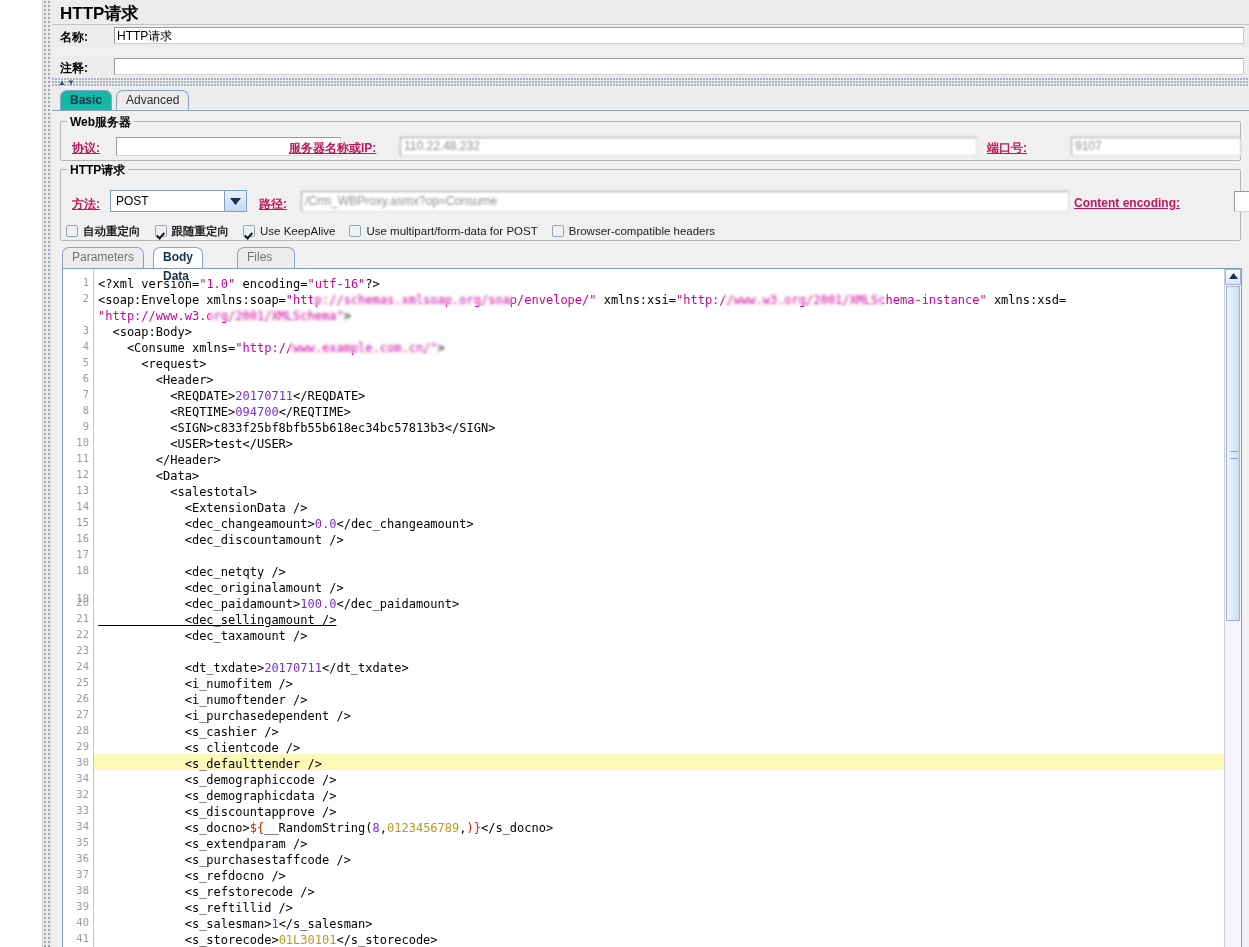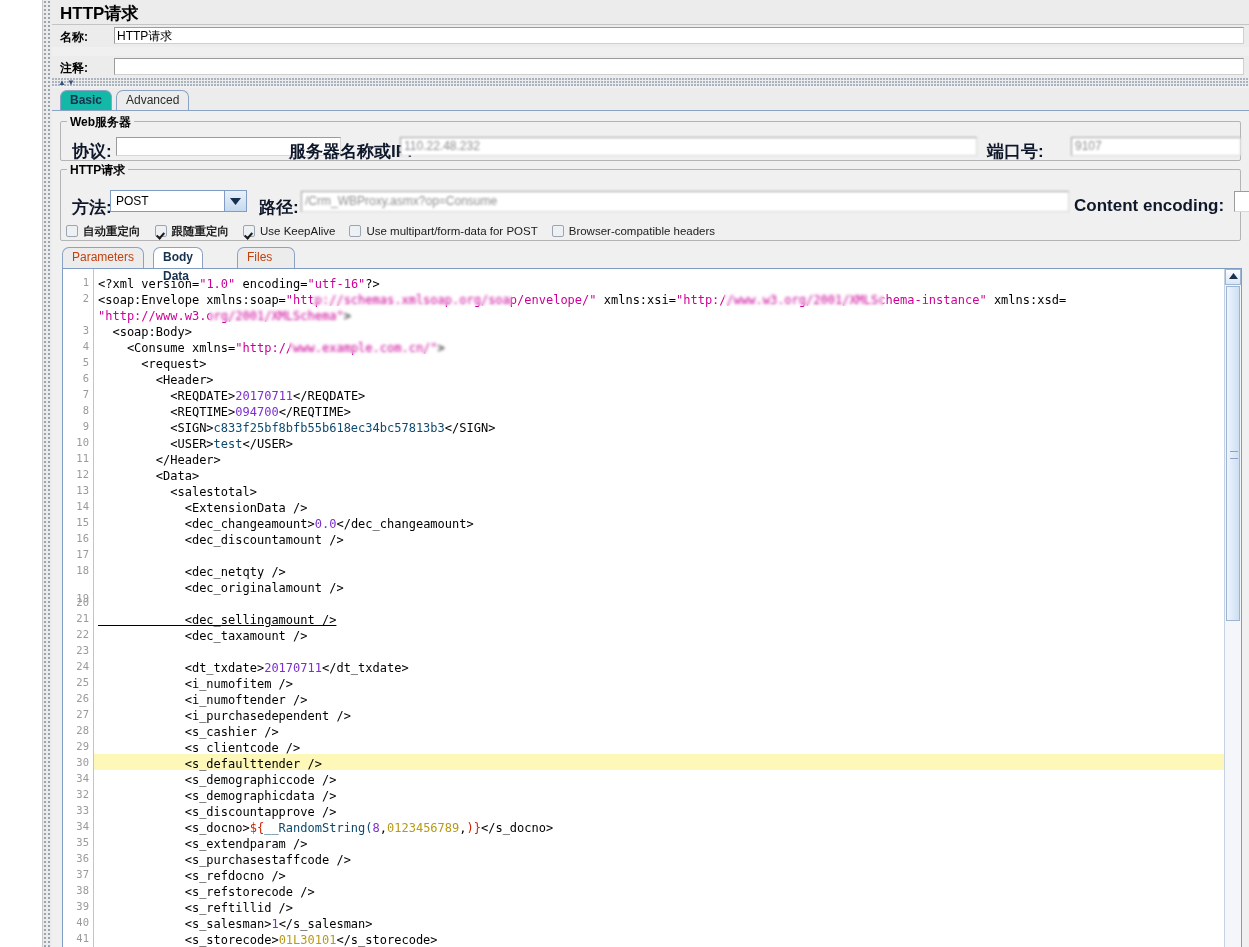--- a/index.html
+++ b/index.html
@@ -52,21 +52,21 @@
 
   
   .content{position:absolute;left:0;top:110px;width:1197px;height:837px;background:#f0f0f0;
     border-top:1px solid #8ba2c4;}
 
   
   .group{position:absolute;box-sizing:border-box;border:1px solid #b4b4b4;border-radius:2px;}
   .group-title{position:absolute;font-size:12px;font-weight:bold;background:#f0f0f0;
     padding:0 3px;color:#000;top:-8px;left:6px;}
 
-  .lblb{position:absolute;font-size:17px;font-weight:bold;color:#0f172a;}
+  .lblb{position:absolute;font-size:12px;font-weight:bold;color:#be185d;text-decoration:underline;}
   .tf{position:absolute;box-sizing:border-box;height:19px;background:#fff;
     border:1px solid #9b9b9b;border-right-color:#d8d8d8;border-bottom-color:#d8d8d8;
     font-size:12px;line-height:17px;padding:0 3px;white-space:nowrap;overflow:hidden;color:#111;}
   .tf.blur{color:#8e8e8e;filter:blur(1.1px);}
 
   
   .combo{position:absolute;box-sizing:border-box;height:22px;background:#fff;
     border:1px solid #7e9cc4;display:flex;align-items:center;}
   .combo .val{flex:1;font-size:12px;padding-left:5px;color:#000;}
   .combo .arrow{width:21px;height:20px;background:linear-gradient(#e9f1fa,#c6d9ef);
@@ -81,34 +81,34 @@
   .cbox.on::after{content:"";position:absolute;left:2px;top:5px;width:3px;height:6px;
     border:solid #1b1b1b;border-width:0 2px 2px 0;transform:rotate(42deg);}
   .cblabel{font-size:11.5px;color:#1a1a1a;}
   .cblabel.cn{font-weight:bold;font-size:11.5px;}
 
   
   .inner-tabs{position:absolute;left:10px;top:136px;height:22px;}
   .itab{position:absolute;top:0;height:21px;box-sizing:border-box;border:1px solid #8ba2c4;
     border-bottom:none;border-radius:7px 7px 0 0;font-size:12px;line-height:19px;padding:0 9px;}
   .itab.sel{background:#fff;font-weight:bold;color:#16324f;z-index:3;}
-  .itab.unsel{background:#ececec;color:#c2410c;}
+  .itab.unsel{background:#ececec;color:#737373;}
 
   
   .editor{position:absolute;left:10px;top:157px;width:1180px;height:779px;
     box-sizing:border-box;border:1px solid #7e9cc4;background:#fff;overflow:hidden;}
   .gutter{position:absolute;left:0;top:0;width:30px;height:777px;background:#fff;
     border-right:1px solid #b8c6db;}
   .gutter .gl{position:absolute;right:4px;width:26px;text-align:right;
     font-family:"DejaVu Sans Mono","Liberation Mono",monospace;font-size:10.5px;color:#9a9a9a;}
   .codearea{position:absolute;left:31px;top:0;right:17px;height:777px;overflow:hidden;background:#fff;}
   .cl{position:absolute;left:4px;white-space:pre;
     font-family:"DejaVu Sans Mono","Liberation Mono",monospace;font-size:12px;line-height:16px;color:#000;}
   .hl{position:absolute;left:0;width:1146px;height:16px;background:#fdf8b8;}
-  .t-tag{color:#0c4a6e;text-align:center;}
+  .t-tag{color:#000000;text-align:center;}
   .t-str{color:#cc0099;}
   .t-num{color:#7b2ecf;}
   .t-yellow{color:#b79a16;}
   .t-red{color:#cc2200;}
 
   
   .vsb{position:absolute;right:0;top:0;width:16px;height:777px;background:#f2f4f7;
     border-left:1px solid #c6d2e2;}
   .vsb .btn{position:absolute;left:0;width:16px;height:16px;
     background:linear-gradient(#fcfdff,#dbe6f3);border:1px solid #9db4d2;box-sizing:border-box;}
@@ -268,20 +268,21 @@
             <div class="cl" style="top: 151px;">          &lt;SIGN&gt;<span class="t-tag">c833f25bf8bfb55b618ec34bc57813b3</span>&lt;/SIGN&gt;</div>
             <div class="cl" style="top: 167px;">          &lt;USER&gt;<span class="t-tag">test</span>&lt;/USER&gt;</div>
             <div class="cl" style="top: 183px;">        &lt;/Header&gt;</div>
             <div class="cl" style="top: 199px;">        &lt;Data&gt;</div>
             <div class="cl" style="top: 215px;">          &lt;salestotal&gt;</div>
             <div class="cl" style="top: 231px;">            &lt;ExtensionData /&gt;</div>
             <div class="cl" style="top: 247px;">            &lt;dec_changeamount&gt;<span class="t-num">0.0</span>&lt;/dec_changeamount&gt;</div>
             <div class="cl" style="top: 263px;">            &lt;dec_discountamount /&gt;</div>
             <div class="cl" style="top: 295px;">            &lt;dec_netqty /&gt;</div>
             <div class="cl" style="top: 311px;">            &lt;dec_originalamount /&gt;</div>
+            <div class="cl" style="top: 327px;">            &lt;dec_paidamount&gt;<span class="t-num">100.0</span>&lt;/dec_paidamount&gt;</div>
             <div class="cl" style="top: 343px; text-decoration: underline;">            &lt;dec_sellingamount /&gt;</div>
             <div class="cl" style="top: 359px;">            &lt;dec_taxamount /&gt;</div>
             <div class="cl" style="top: 391px;">            &lt;dt_txdate&gt;<span class="t-num">20170711</span>&lt;/dt_txdate&gt;</div>
             <div class="cl" style="top: 407px;">            &lt;i_numofitem /&gt;</div>
             <div class="cl" style="top: 423px;">            &lt;i_numoftender /&gt;</div>
             <div class="cl" style="top: 439px;">            &lt;i_purchasedependent /&gt;</div>
             <div class="cl" style="top: 455px;">            &lt;s_cashier /&gt;</div>
             <div class="cl" style="top: 471px;">            &lt;s_clientcode /&gt;</div>
             <div class="hl" style="top: 485px;"></div>
             <div class="cl" style="top: 487px;">            &lt;s_defaulttender /&gt;</div>

